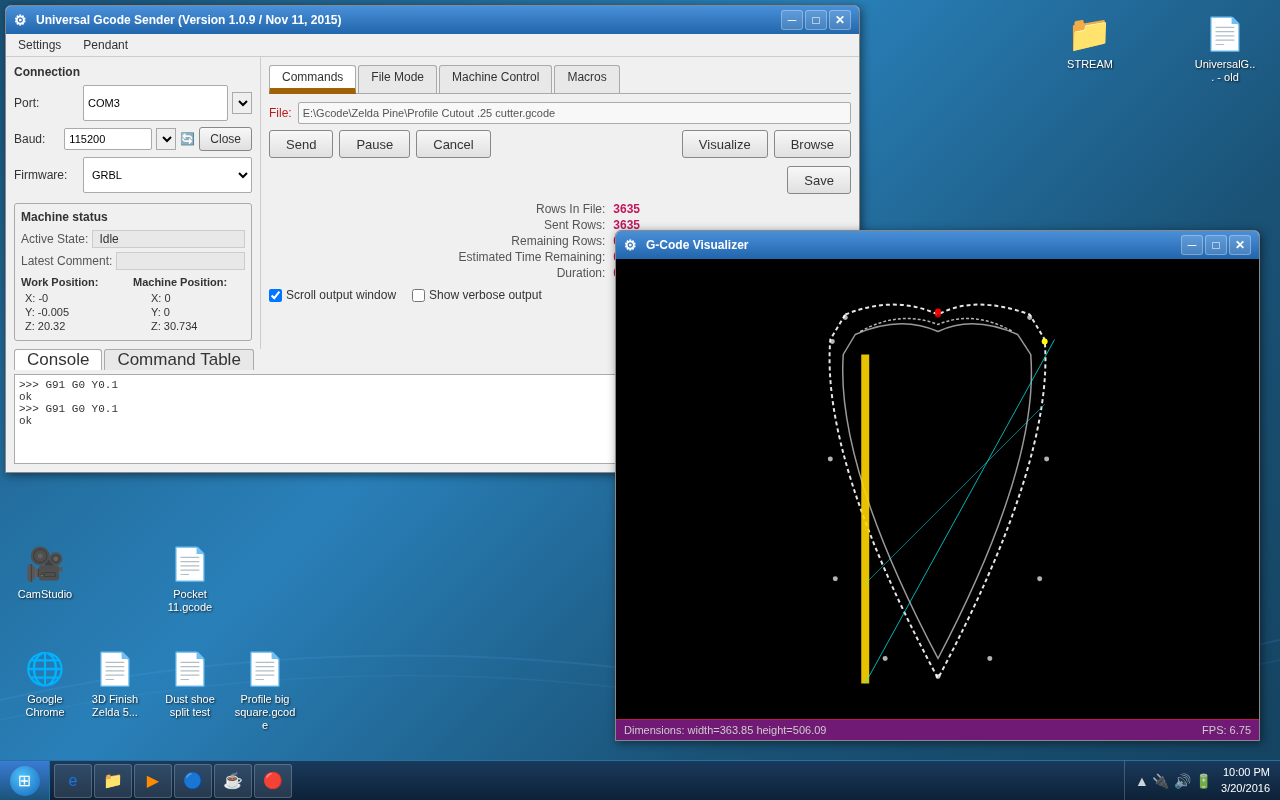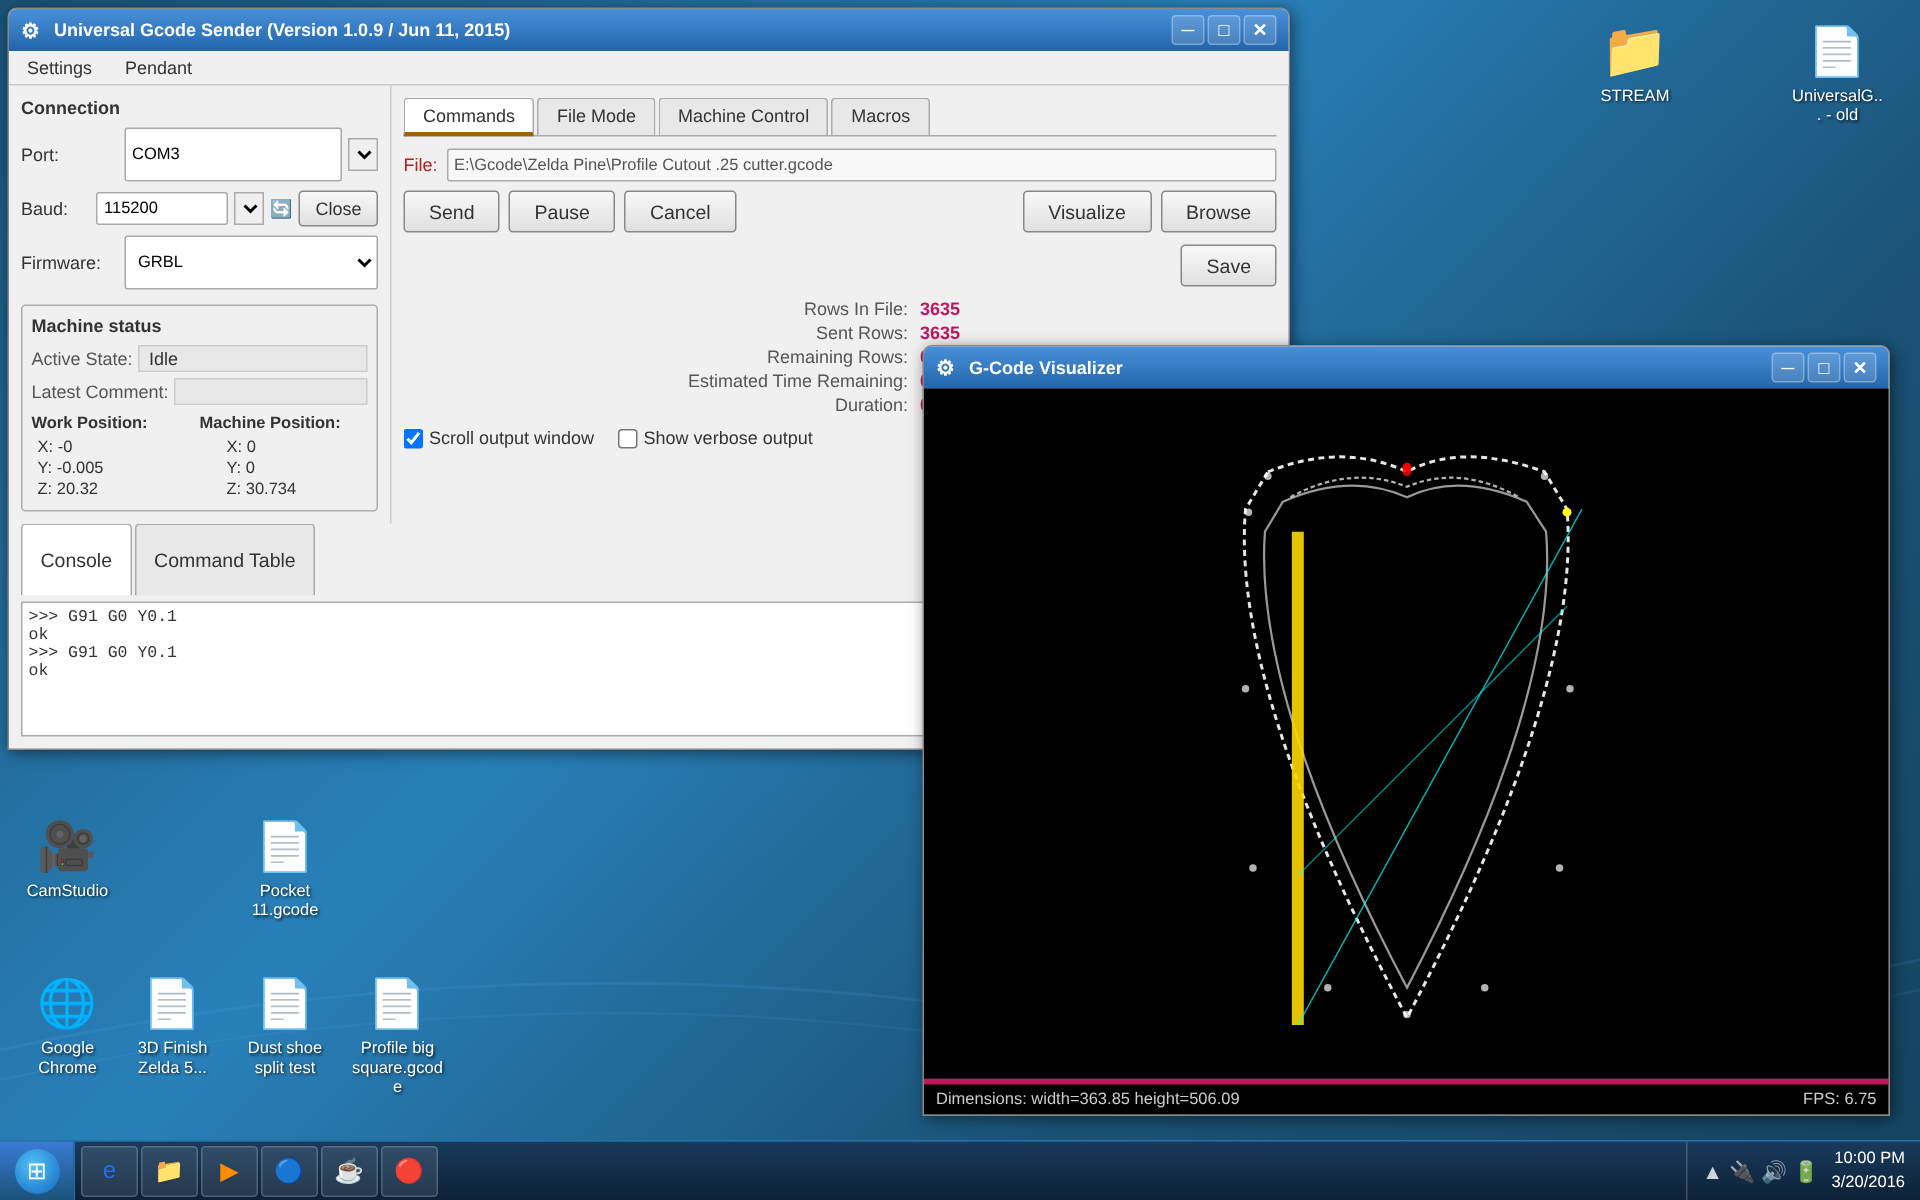--- a/index.html
+++ b/index.html
@@ -308,21 +308,21 @@
       border-bottom: none;
       cursor: pointer;
       font-size: 12px;
       background: #e8e8e8;
       color: #333;
       border-radius: 3px 3px 0 0;
       margin-right: 2px;
     }
     .tab.active {
       background: white;
-      border-bottom: 3px solid #a16207;
+      border-bottom: 6px solid #a16207;
       margin-bottom: -1px;
       z-index: 1;
     }
 
     .file-row {
       display: flex;
       align-items: center;
       margin-bottom: 6px;
     }
     .file-label { font-size: 12px; color: #b91c1c; margin-right: 6px; }
@@ -378,25 +378,25 @@
     
     .bottom-panel {
       padding: 0 8px 8px;
     }
     .bottom-tabs {
       display: flex;
       gap: 2px;
       margin-bottom: 4px;
     }
     .bottom-tab {
-      padding: 16px 12px;
+      padding: 0 12px;
       border: 1px solid #aaa;
       border-bottom: none;
       cursor: pointer;
-      font-size: 13px;
+      font-size: 17px;
       background: #e8e8e8;
       color: #333;
       border-radius: 3px 3px 0 0;
     }
     .bottom-tab.active {
       background: white;
     }
     .console-area {
       width: 100%;
       height: 90px;
@@ -420,22 +420,22 @@
       width: 100%;
       height: 460px;
       position: relative;
       overflow: hidden;
     }
     .gcode-canvas {
       width: 100%;
       height: 100%;
     }
     .gcode-footer {
-      background: #000000;
-      border-top: 4px solid #be185d;
+      background: #701a75;
+      border-top: 1px solid #be185d;
       padding: 4px 8px;
       display: flex;
       justify-content: space-between;
     }
     .gcode-dim {
       color: #ccc;
       font-size: 11px;
     }
     .gcode-fps {
       color: #ccc;
@@ -502,21 +502,21 @@
     <div class="desktop-icon-label">STREAM</div>
   </div>
   <div class="desktop-icon" style="top:10px; left:1190px;">
     <div class="desktop-icon-img">📄</div>
     <div class="desktop-icon-label">UniversalG... - old</div>
   </div>
 
   <div class="window ugs-window">
     <div class="window-titlebar">
       <div class="window-title-icon">⚙</div>
-      <div class="window-title-text">Universal Gcode Sender (Version 1.0.9 / Jun 11, 2015)</div>
+      <div class="window-title-text">Universal Gcode Sender (Version 1.0.9 / Nov 11, 2015)</div>
       <div class="window-controls">
         <div class="win-btn">─</div>
         <div class="win-btn">□</div>
         <div class="win-btn close">✕</div>
       </div>
     </div>
 
     <div class="ugs-menu">
       <div class="menu-item">Settings</div>
       <div class="menu-item">Pendant</div>

